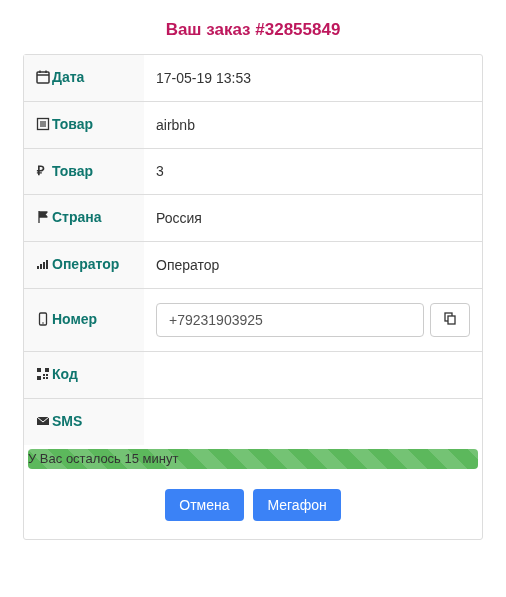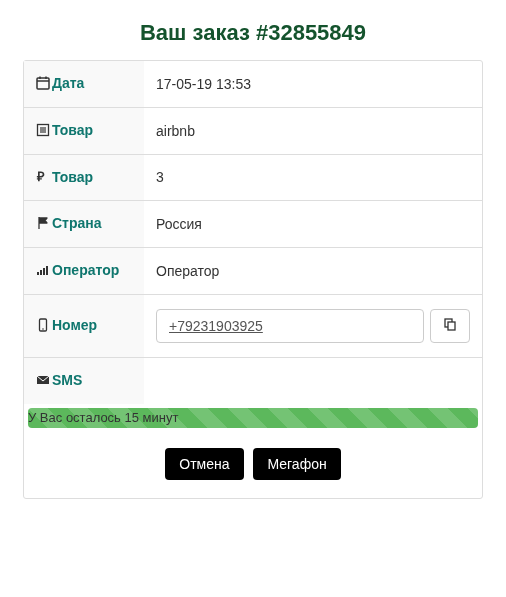--- a/index.html
+++ b/index.html
@@ -10,22 +10,22 @@
     background: #fff;
     padding: 20px 0;
   }
   .container {
     width: 460px;
     margin: 0 auto;
   }
   .title {
     text-align: center;
     font-weight: 700;
-    font-size: 22px;
-    color: #14532d;
+    font-size: 17px;
+    color: #be185d;
     margin-bottom: 14px;
   }
   .panel {
     border: 1px solid #ddd;
     border-radius: 3px;
   }
   table {
     width: 100%;
     border-collapse: collapse;
   }
@@ -57,21 +57,20 @@
   }
   .form-control {
     flex: 1;
     height: 34px;
     padding: 6px 12px;
     border: 1px solid #ccc;
     border-radius: 4px;
     font-size: 14px;
     color: #555;
     background: #fff;
-    text-decoration: underline;
   }
   .btn-copy {
     height: 34px;
     width: 40px;
     margin-left: 6px;
     border: 1px solid #ccc;
     border-radius: 4px;
     background: #fff;
     cursor: pointer;
     display: flex;
@@ -102,21 +101,21 @@
   .btn {
     display: inline-block;
     border: none;
     border-radius: 4px;
     color: #fff;
     font-size: 14px;
     padding: 8px 14px;
     cursor: pointer;
     margin: 0 3px;
   }
-  .btn-danger { background: #000000; }
+  .btn-danger { background: #3b82f6; }
 </style>
 </head>
 <body>
 
 <div class="container">
   <div class="title">Ваш заказ #32855849</div>
 
   <div class="panel">
     <table>
       <tbody>
@@ -201,20 +200,36 @@
                   <svg width="14" height="14" viewBox="0 0 14 14">
                       <rect x="2" y="2" width="7" height="8" fill="none" stroke="#333" stroke-width="1.3"></rect>
                       <rect x="5" y="5" width="7" height="8" fill="#fff" stroke="#333" stroke-width="1.3"></rect>
                     </svg>
                 </span>
               </button>
             </div>
           </td>
         </tr>
 
+        <tr>
+          <th>
+            <span class="icon">
+              <svg width="14" height="14" viewBox="0 0 14 14" fill="#333">
+                  <rect x="1" y="1" width="4" height="4"></rect>
+                  <rect x="9" y="1" width="4" height="4"></rect>
+                  <rect x="1" y="9" width="4" height="4"></rect>
+                  <rect x="7" y="7" width="2" height="2"></rect>
+                  <rect x="10" y="7" width="2" height="2"></rect>
+                  <rect x="7" y="10" width="2" height="2"></rect>
+                  <rect x="10" y="10" width="2" height="2"></rect>
+                </svg>
+            </span><span>Код</span>
+          </th>
+          <td></td>
+        </tr>
 
         <tr>
           <th>
             <span class="icon">
               <svg width="14" height="14" viewBox="0 0 14 14">
                   <rect x="1" y="3" width="12" height="8" fill="#333"></rect>
                   <path d="M1 3 L7 8 L13 3" fill="none" stroke="#fff" stroke-width="1"></path>
                 </svg>
             </span><span>SMS</span>
           </th>

